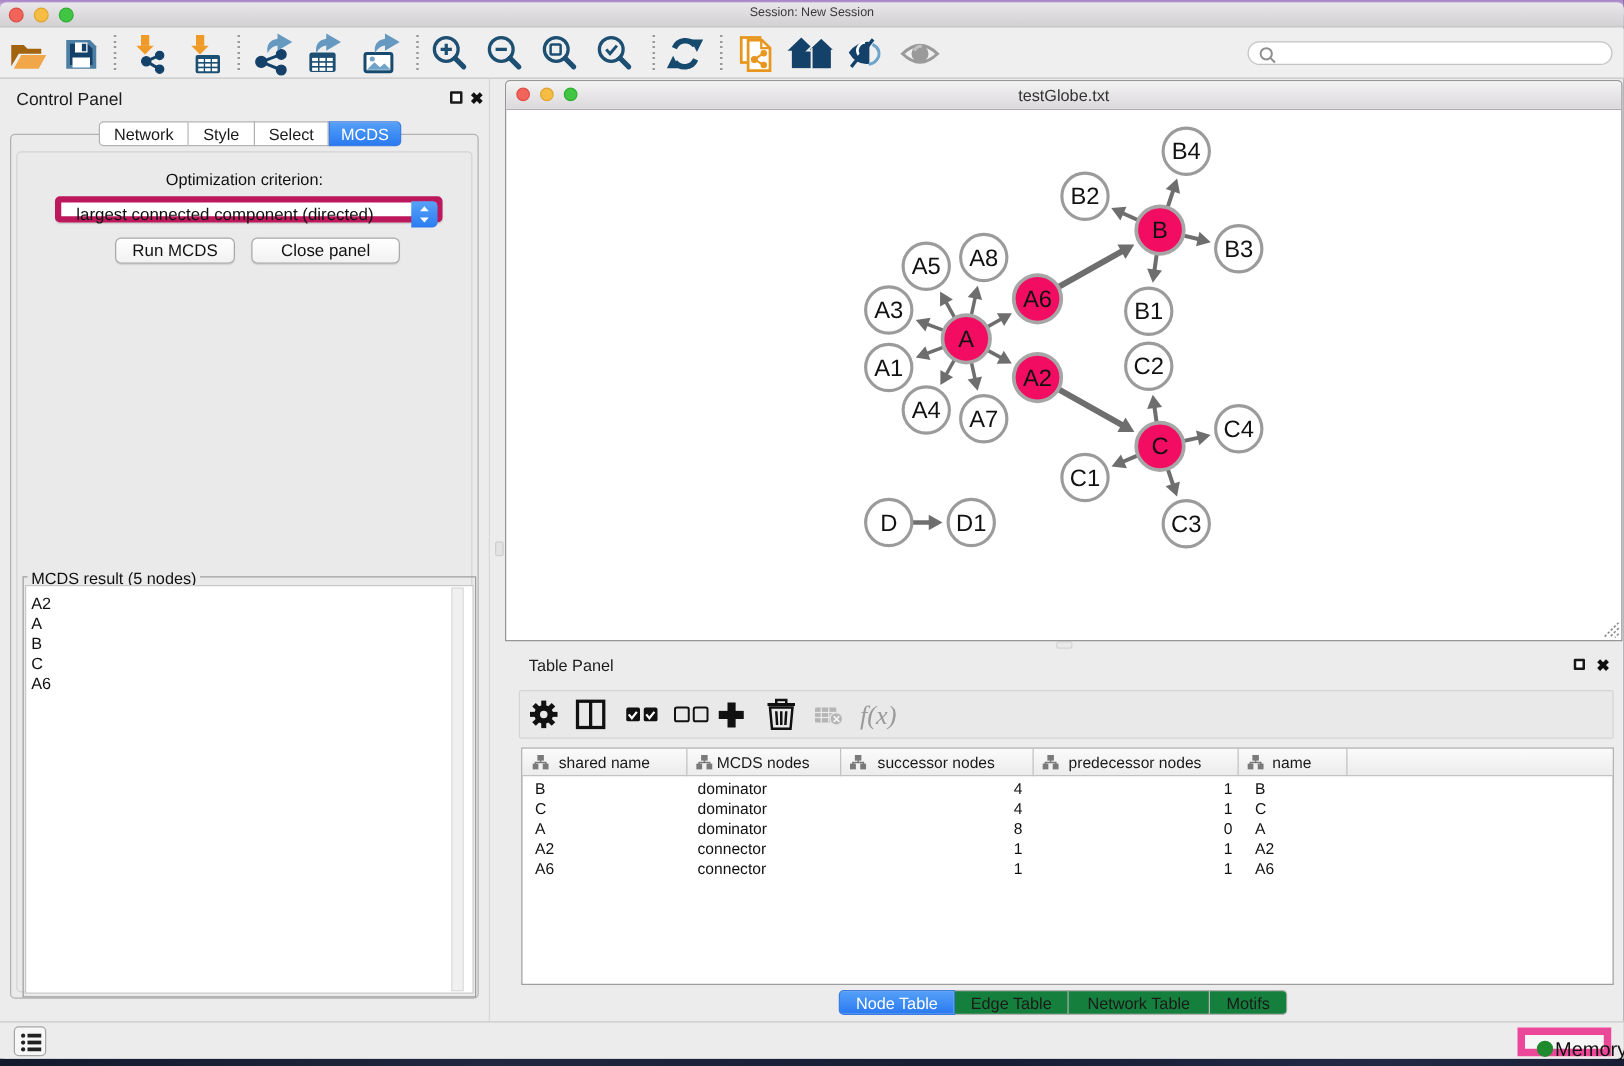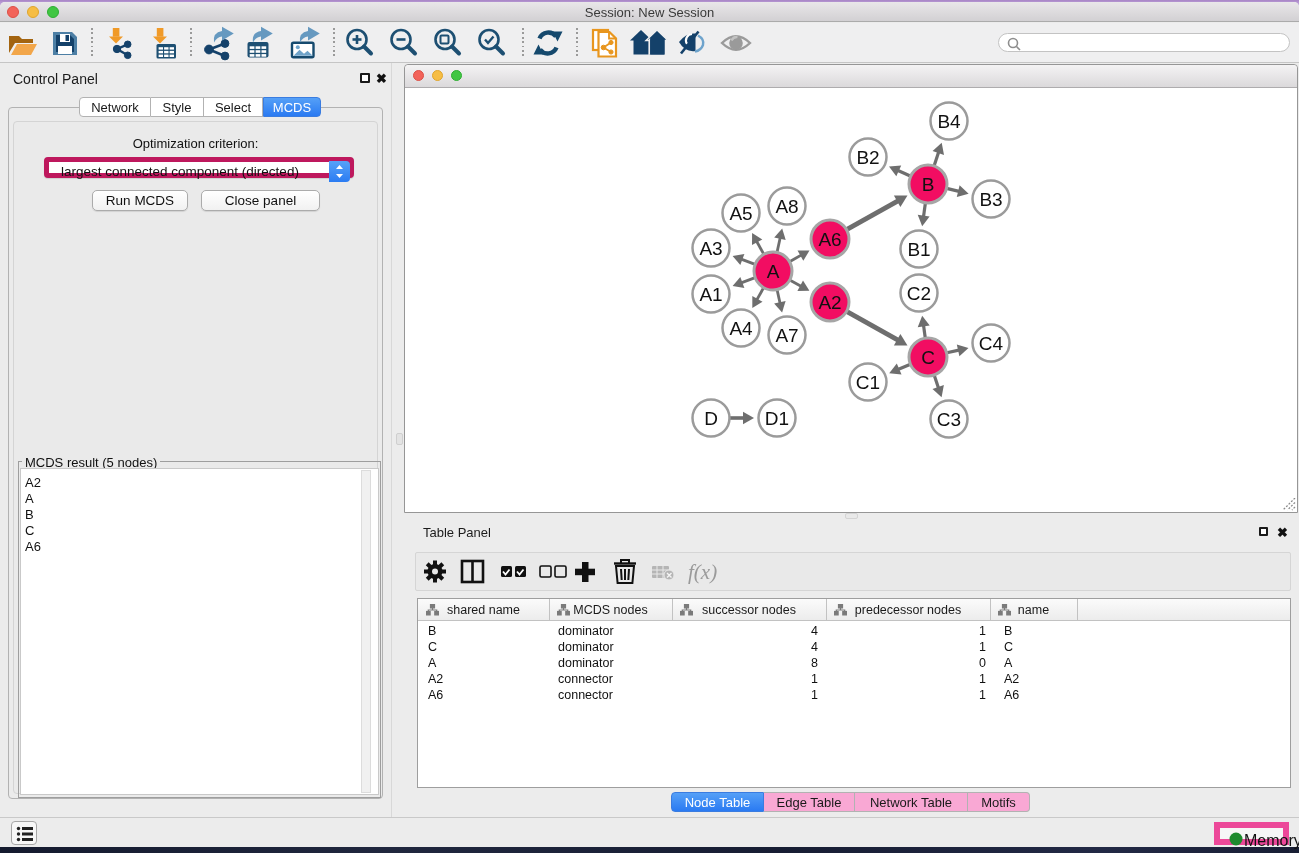--- a/index.html
+++ b/index.html
@@ -1,21 +1,21 @@
 <!DOCTYPE html>
 <html><head><meta charset="utf-8">
 <style>
 *{margin:0;padding:0;box-sizing:border-box}
 html,body{width:1299px;height:853px;overflow:hidden;font-family:"Liberation Sans",sans-serif;background:#14142c}
 .abs{position:absolute}
 #top-strip{position:absolute;left:0;top:0;width:1299px;height:12px;background:linear-gradient(#a885c6,#bb9dd6 3px,#c3a7dc)}
 #win{position:absolute;left:0;top:2px;width:1299px;height:845px;background:#ececec;border-radius:5px 5px 4px 4px}
 #titlebar{position:absolute;left:0;top:2px;width:1299px;height:20px;background:linear-gradient(#e9e7e9,#d2d0d3);border-bottom:1px solid #ababab;border-radius:5px 5px 0 0}
 .tl{position:absolute;width:12px;height:12px;border-radius:50%;top:4px}
-#title-txt{position:absolute;top:5px;left:0;width:1299px;text-align:center;font-size:13px;color:#3a3a3a}
+#title-txt{position:absolute;top:5px;left:0;width:1299px;text-align:center;font-size:10px;color:#3a3a3a}
 #toolbar{position:absolute;left:0;top:23px;width:1299px;height:40px;background:#efeff0;border-bottom:1px solid #c5c5c5}
 .sep{position:absolute;top:28px;height:30px;width:1.8px;background-image:repeating-linear-gradient(#9a9a9a 0 1.8px,transparent 1.8px 4.4px)}
 #searchbox{position:absolute;left:998px;top:33px;width:292px;height:19px;background:#fff;border:1px solid #c3c3c3;border-radius:10px}
 
 #cp-title{position:absolute;left:13px;top:71px;font-size:14px;color:#1c1c1c}
 .wbtn-sq{position:absolute;width:10px;height:10px;border:2px solid #1a1a1a;border-radius:1px;background:#fff}
 .wbtn-x{position:absolute;font-size:13px;font-weight:bold;color:#111}
 .tab{position:absolute;top:97px;height:20px;z-index:3;border:1px solid #b2b2b2;background:#fff;font-size:13px;color:#1a1a1a;text-align:center;line-height:19px}
 .tabsel{background:linear-gradient(#55a0f7,#2a7af2);color:#fff;border-color:#3a7ce0}
 #cp-pane{position:absolute;left:8px;top:107px;width:375px;height:692px;border:1px solid #b2b2b2;border-radius:4px;background:#ebebeb}
@@ -35,21 +35,21 @@
 #net-tb{position:absolute;left:0;top:0;width:892px;height:23px;background:linear-gradient(#f4f3f4,#dbd9db);border-bottom:1px solid #aeacae;border-radius:4px 4px 0 0}
 #net-title{position:absolute;left:0;top:4px;width:892px;text-align:center;font-size:13px;color:#333}
 
 #tp-title{position:absolute;left:423px;top:525px;font-size:13px;color:#1c1c1c}
 #tp-toolbar{position:absolute;left:415px;top:552px;width:876px;height:39px;background:#e9e9e9;border:1px solid #d5d5d5;border-radius:2px}
 #tbl{position:absolute;left:417px;top:598px;width:874px;height:190px;background:#fff;border:1px solid #9e9e9e}
 #tbl-head{position:absolute;left:0;top:0;width:872px;height:22px;background:linear-gradient(#fbfbfb,#ececec);border-bottom:1px solid #c2c2c2}
 .hsep{position:absolute;top:0;height:22px;width:1px;background:#c2c2c2}
 .hlabel{position:absolute;top:4px;font-size:12.5px;color:#1a1a1a}
 .cell{position:absolute;font-size:12.5px;color:#111}
-.btab{position:absolute;top:792px;height:20px;z-index:3;border:1px solid #b2b2b2;background:#f9a8d4;font-size:13px;color:#1a1a1a;text-align:center;line-height:19px}
+.btab{position:absolute;top:792px;height:20px;z-index:3;border:1px solid #b2b2b2;background:#15803d;font-size:13px;color:#1a1a1a;text-align:center;line-height:19px}
 
 #statusbar{position:absolute;left:0;top:817px;width:1299px;height:30px;background:#ececec;border-top:1px solid #c9c9c9}
 #stat-btn{position:absolute;left:11px;top:821px;width:26px;height:24px;border:1px solid #a6a6a6;border-radius:4px;background:#f7f7f7}
 #mem-btn{position:absolute;left:1214px;top:822px;width:75px;height:23px;border:6px solid #ec4899;background:#f6f6f6;font-size:16px;color:#111}
 #bot-strip{position:absolute;left:0;top:847px;width:1299px;height:6px;background:linear-gradient(90deg,#141a2e,#20273e 30%,#171d33 60%,#222945 85%,#181e34)}
 </style></head><body>
 <div id="top-strip"></div>
 <div id="win"></div>
 <div id="bot-strip"></div>
 <div id="titlebar">
@@ -239,20 +239,21 @@
 </div>
 
 <div class="abs" style="left:396px;top:433px;width:7px;height:12px;background:#e3e3e3;border:1px solid #cfcfcf;border-radius:2px"></div>
 <div class="abs" style="left:845px;top:513px;width:13px;height:6px;background:#e9e9e9;border:1px solid #d4d4d4;border-radius:2px"></div>
 
 <div id="netwin">
 <div id="net-tb">
 <div class="tl" style="left:8px;top:5px;width:11px;height:11px;background:#f2635a;border:1px solid #dd4f46"></div>
 <div class="tl" style="left:27px;top:5px;width:11px;height:11px;background:#f6bd44;border:1px solid #e0a52c"></div>
 <div class="tl" style="left:46px;top:5px;width:11px;height:11px;background:#41c643;border:1px solid #2fae33"></div>
+<div id="net-title">testGlobe.txt</div>
 </div>
 <svg class="abs" style="left:0;top:24px" width="892" height="423" font-family="Liberation Sans,sans-serif">
 <g stroke="#6e6e6e" fill="#6e6e6e">
 <line x1="359.8" y1="167.1" x2="351.2" y2="151.5" stroke-width="2.8"></line>
 <polygon points="347.1,144.1 357.3,150.5 347.0,156.1" stroke="none"></polygon>
 <line x1="371.6" y1="165.4" x2="375.4" y2="147.8" stroke-width="2.8"></line>
 <polygon points="377.2,139.5 380.7,150.9 369.2,148.5" stroke="none"></polygon>
 <line x1="352.1" y1="176.1" x2="335.5" y2="169.9" stroke-width="2.8"></line>
 <polygon points="327.6,167.0 339.4,165.1 335.3,176.1" stroke="none"></polygon>
 <line x1="352.1" y1="187.9" x2="335.5" y2="194.1" stroke-width="2.8"></line>

